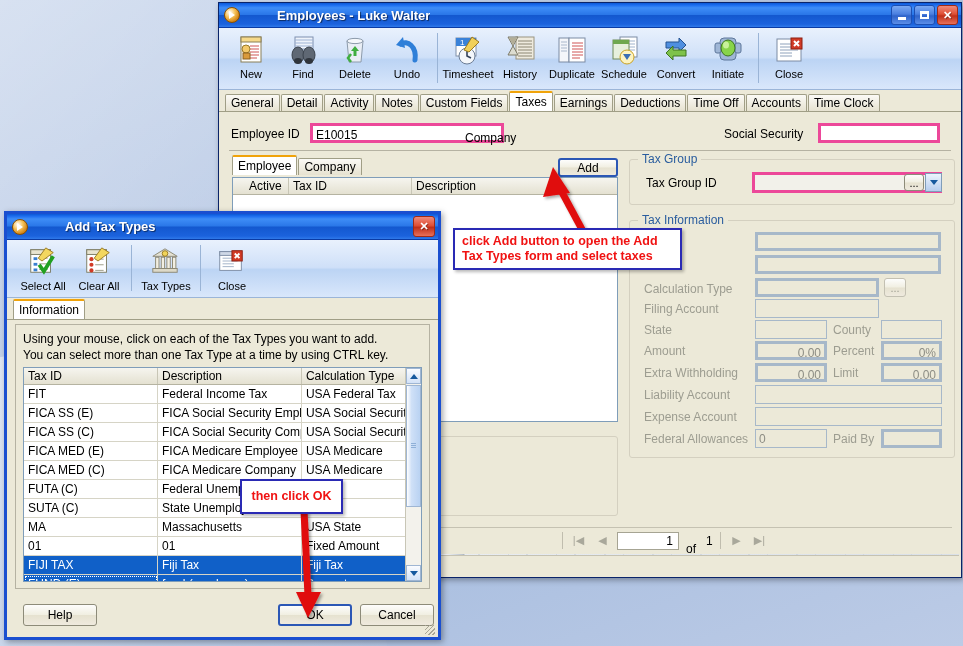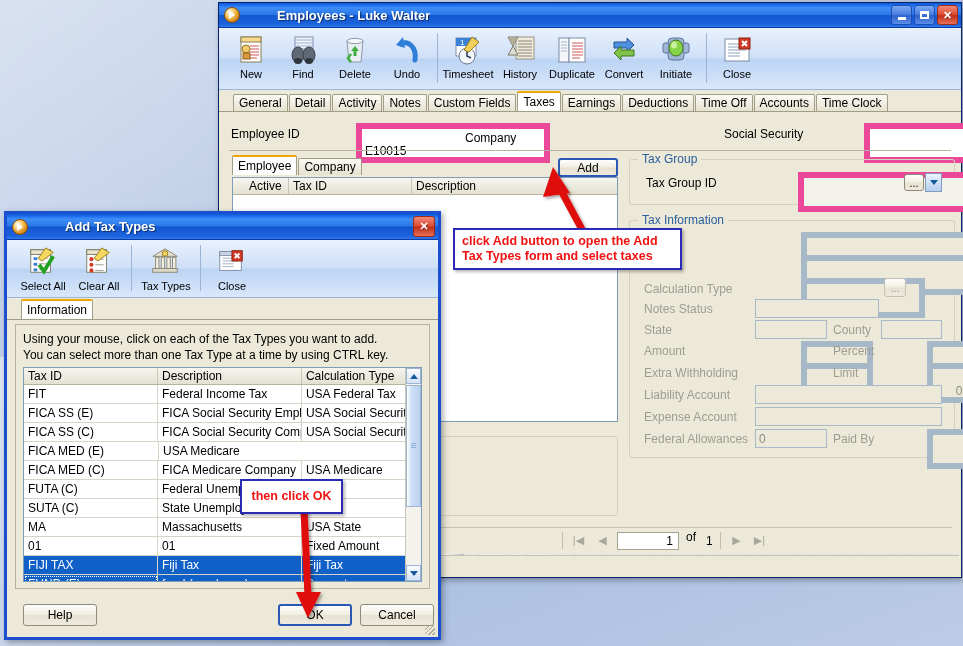--- a/index.html
+++ b/index.html
@@ -78,21 +78,21 @@
     width:52px; display:flex; flex-direction:column; align-items:center;
     cursor:default; padding-top:3px;
   }
   .tbar-item .ico{width:32px;height:32px; position:relative;}
   .tbar-item .lbl{font-size:11px;color:#000; margin-top:2px; white-space:nowrap;}
   .tbar-sep{width:1px;height:50px;background:#9ab4d6;margin:2px 4px 0 4px;}
 
   
   .tabstrip{
     display:flex; align-items:flex-end; height:20px;
-    padding-left:14px; background:#ece9d8;
+    padding-left:6px; background:#ece9d8;
     border-bottom:1px solid #a09e86;
     box-sizing:border-box;
   }
   .tabstrip .tab{
     height:17px; line-height:16px; padding:0 5px;
     border:1px solid #a09e86; border-bottom:none;
     background:linear-gradient(to bottom,#fbfaf6,#e6e2d0);
     font-size:12px; color:#000; margin-right:1px;
     border-radius:2px 2px 0 0; box-sizing:border-box;
     white-space:nowrap;
@@ -101,24 +101,23 @@
     height:20px; line-height:18px; background:#fff;
     border-top:2px solid #f0a30a; font-weight:normal;
     position:relative; z-index:2;
   }
 
   
   .form-body{ background:#ece9d8; position:relative; }
   .fld-label{font-size:12px;color:#000;}
   .fld-label.dim{color:#9d9d91;}
   .tbox{
-    background:#fff; border:6px solid #ec4899; box-sizing:border-box;
-    font-size:12px; padding:14px 3px; color:#000; line-height:16px;
+    background:#fff; border:3px solid #ec4899; box-sizing:border-box;
+    font-size:12px; padding:1px 3px; color:#000; line-height:16px;
     font-family:"Liberation Sans", sans-serif;
-    margin-left:46px;
   }
   .tbox.dis{ background:#ece9d8; border-color:#a7b8c9; color:#8d8d84; }
   .combo{
     background:#ece9d8; border:1px solid #a7b8c9; box-sizing:border-box;
     position:relative; font-size:12px; padding:1px 3px; color:#8d8d84; line-height:16px;
   }
   .num{ text-align:right; }
 
   .groupbox{ position:absolute; border:1px solid #d4d0c0; border-radius:3px; box-sizing:border-box; }
   .groupbox > .gb-title{
@@ -321,20 +320,35 @@
           <rect x="13" y="4" width="16" height="24" fill="#fff" stroke="#7c8ca4"></rect>
           <g stroke="#cf5555">
               <path d="M16 9h11M16 12h11M16 15h11M16 18h11M16 21h11M16 24h8"></path>
             </g>
           <path d="M5 8h6M5 11h6M5 14h6M5 17h6" stroke="#aab8cc"></path>
         </svg>
       </span>
       <span class="lbl">Duplicate</span>
     </div>
 
+    <div class="tbar-item">
+      <span class="ico">
+        <svg width="32" height="32" viewBox="0 0 32 32">
+          <rect x="12" y="3" width="17" height="20" fill="#fff" stroke="#7c8ca4"></rect>
+          <g stroke="#9fb3cc">
+              <path d="M14 7h13M14 10h13M14 13h13M14 16h13"></path>
+            </g>
+          <rect x="5" y="6" width="16" height="19" fill="#e6f0dd" stroke="#6e8a58"></rect>
+          <rect x="5" y="6" width="16" height="4" fill="#6fa84f"></rect>
+          <circle cx="19" cy="23" r="7" fill="#fdf3c0" stroke="#c9a227"></circle>
+          <path d="M15 20h8l-4 6z" fill="#3b6fb5"></path>
+        </svg>
+      </span>
+      <span class="lbl">Schedule</span>
+    </div>
 
     <div class="tbar-item">
       <span class="ico">
         <svg width="32" height="32" viewBox="0 0 32 32">
           <path d="M6 8h13v-4l7 7-7 7v-4H6z" fill="#4f8fe0" stroke="#25528f"></path>
           <path d="M26 22H13v4l-7-7 7-7v4h13z" fill="#7ec24a" stroke="#3e7420"></path>
         </svg>
       </span>
       <span class="lbl">Convert</span>
     </div>
@@ -426,21 +440,21 @@
     <div class="groupbox" style="left:409px;top:107px;width:326px;height:238px;">
       <span class="gb-title">Tax Information</span>
 
       <div class="tbox dis" style="position:absolute;left:125px;top:11px;width:186px;height:19px;"></div>
       <div class="tbox dis" style="position:absolute;left:125px;top:34px;width:186px;height:19px;"></div>
 
       <span class="fld-label dim" style="position:absolute;left:14px;top:61px;">Calculation Type</span>
       <div class="tbox dis" style="position:absolute;left:125px;top:57px;width:124px;height:19px;"></div>
       <div class="btn" style="position:absolute;left:254px;top:57px;width:22px;height:19px;border-color:#c3c0b2;color:#9d9d91;font-size:11px;line-height:10px;">...</div>
 
-      <span class="fld-label dim" style="position:absolute;left:14px;top:81px;">Notes Status</span>
+      <span class="fld-label dim" style="position:absolute;left:14px;top:81px;">Filing Account</span>
       <div class="combo" style="position:absolute;left:125px;top:78px;width:124px;height:19px;"></div>
 
       <span class="fld-label dim" style="position:absolute;left:14px;top:102px;">State</span>
       <div class="combo" style="position:absolute;left:125px;top:99px;width:72px;height:19px;"></div>
       <span class="fld-label dim" style="position:absolute;left:203px;top:102px;">County</span>
       <div class="combo" style="position:absolute;left:251px;top:99px;width:61px;height:19px;"></div>
 
       <span class="fld-label dim" style="position:absolute;left:14px;top:123px;">Amount</span>
       <div class="tbox dis num" style="position:absolute;left:125px;top:120px;width:72px;height:19px;">0.00</div>
       <span class="fld-label dim" style="position:absolute;left:203px;top:123px;">Percent</span>
@@ -462,21 +476,21 @@
       <span class="fld-label dim" style="position:absolute;left:203px;top:211px;">Paid By</span>
       <div class="tbox dis" style="position:absolute;left:251px;top:208px;width:61px;height:19px;"></div>
     </div>
 
     <div class="statusbar" style="left:8px;right:8px;top:414px;height:26px;border-top:1px solid #c5c2b2;background:#ece9d8;">
       <span style="position:absolute;left:4px;top:6px;font-size:12px;color:#000;">de</span>
       <span style="position:absolute;left:334px;top:4px;width:1px;height:17px;background:#c0bdae;"></span>
       <span class="nav-btn" style="position:absolute;left:341px;top:4px;">|◀</span>
       <span class="nav-btn" style="position:absolute;left:365px;top:4px;">◀</span>
       <span class="pgbox" style="position:absolute;left:389px;top:4px;">1</span>
-      <span style="position:absolute;left:458px;top:2px;font-size:12px;">of</span>
+      <span style="position:absolute;left:458px;top:14px;font-size:12px;">of</span>
       <span style="position:absolute;left:478px;top:6px;font-size:12px;">1</span>
       <span style="position:absolute;left:492px;top:4px;width:1px;height:17px;background:#c0bdae;"></span>
       <span class="nav-btn" style="position:absolute;left:499px;top:4px;">▶</span>
       <span class="nav-btn" style="position:absolute;left:522px;top:4px;">▶|</span>
     </div>
 
     <div class="photo" style="left:1px;right:1px;top:441px;bottom:20px;">
       <div class="slab" style="left:-40px;top:-10px;width:260px;height:20px;"></div>
       <div class="slab" style="left:10px;top:10px;width:230px;height:18px;"></div>
       <div class="slab" style="left:60px;top:34px;width:200px;height:18px;"></div>
@@ -618,20 +632,21 @@
             <span class="gc" style="width: 145px;">FICA Social Security Employee</span>
             <span class="gc" style="width: 120px; border-right: none;">USA Social Security</span>
           </div>
           <div class="grow">
             <span class="gc" style="width: 135px;">FICA SS (C)</span>
             <span class="gc" style="width: 145px;">FICA Social Security Company</span>
             <span class="gc" style="width: 120px; border-right: none;">USA Social Security</span>
           </div>
           <div class="grow">
             <span class="gc" style="width: 135px;">FICA MED (E)</span>
+            <span class="gc" style="width: 145px;">FICA Medicare Employee</span>
             <span class="gc" style="width: 120px; border-right: none;">USA Medicare</span>
           </div>
           <div class="grow">
             <span class="gc" style="width: 135px;">FICA MED (C)</span>
             <span class="gc" style="width: 145px;">FICA Medicare Company</span>
             <span class="gc" style="width: 120px; border-right: none;">USA Medicare</span>
           </div>
           <div class="grow">
             <span class="gc" style="width: 135px;">FUTA (C)</span>
             <span class="gc" style="width: 145px;">Federal Unemployment</span>

